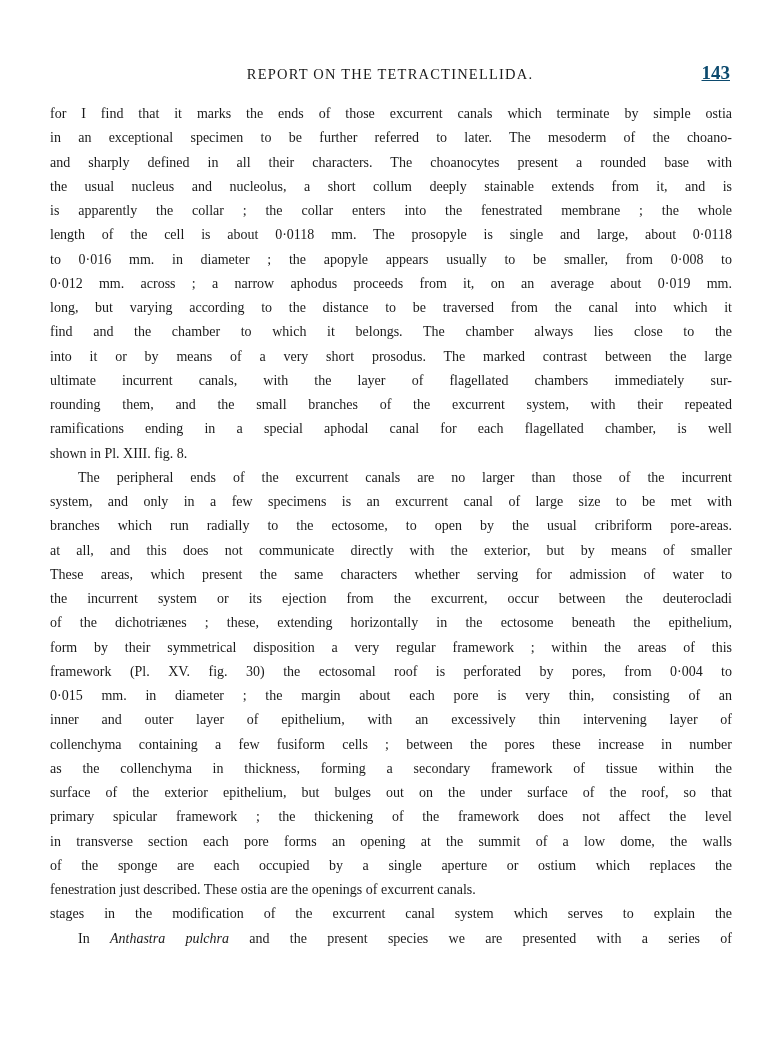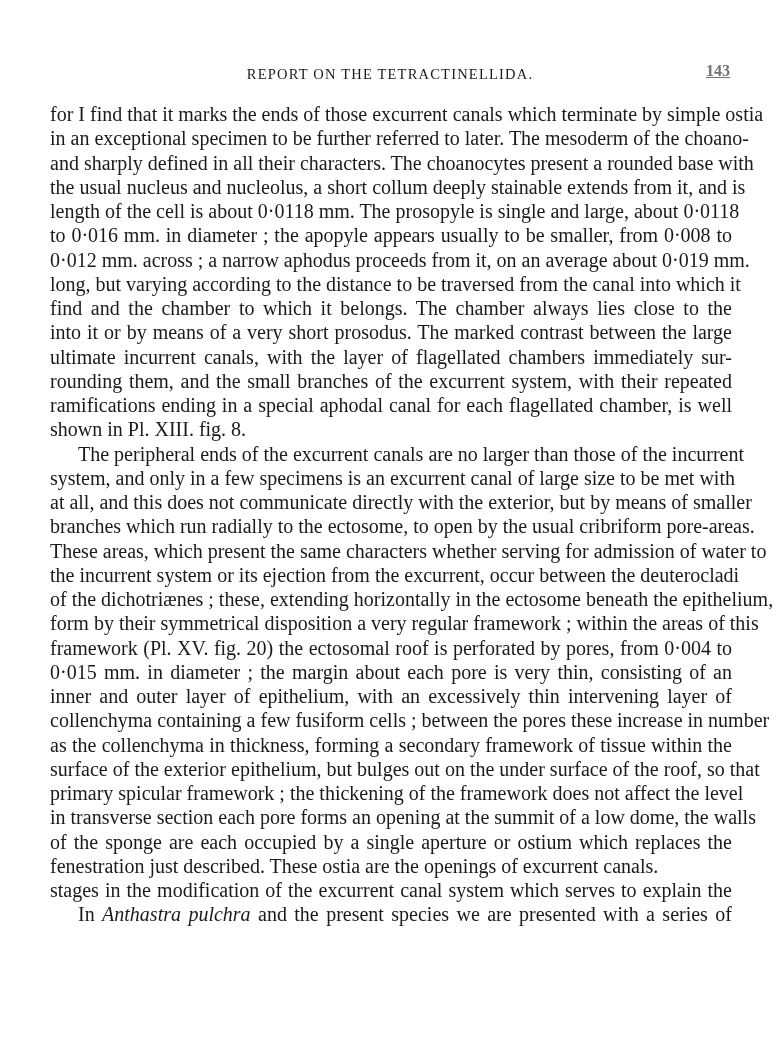--- a/index.html
+++ b/index.html
@@ -40,36 +40,36 @@
       letter-spacing: 1.2px;
       color: #1a1a1a;
       top: 4px;
     }
     .page-number {
       position: absolute;
       right: 0;
       top: 0;
       font-family: "Liberation Serif", serif;
       font-weight: bold;
-      font-size: 16px;
-      color: #737373;
+      font-size: 19px;
+      color: #0c4a6e;
       text-decoration: underline;
     }
     .body-text {
       position: absolute;
       left: 50px;
       top: 86px;
       width: 682px;
     }
     .line {
       display: block;
       height: 24.25px;
       line-height: 24.25px;
       font-family: "Liberation Serif", serif;
-      font-size: 20px;
+      font-size: 14px;
       text-align: justify;
       text-align-last: justify;
       white-space: nowrap;
       overflow: visible;
       color: #1a1a1a;
     }
     .line.last {
       text-align-last: left;
     }
     .line.indent {
@@ -89,42 +89,43 @@
     <span class="page-number">143</span>
   </div>
 
   <div class="body-text">
 
     <div>
       <span class="line">for I find that it marks the ends of those excurrent canals which terminate by simple ostia</span>
       <span class="line">in an exceptional specimen to be further referred to later.   The mesoderm of the choano-</span>
       <span class="line">and sharply defined in all their characters.   The choanocytes present a rounded base with</span>
       <span class="line">the usual nucleus and nucleolus, a short collum deeply stainable extends from it, and is</span>
+      <span class="line">is apparently the collar ; the collar enters into the fenestrated membrane ; the whole</span>
       <span class="line">length of the cell is about 0·0118 mm.   The prosopyle is single and large, about 0·0118</span>
       <span class="line">to 0·016 mm. in diameter ; the apopyle appears usually to be smaller, from 0·008 to</span>
       <span class="line">0·012 mm. across ; a narrow aphodus proceeds from it, on an average about 0·019 mm.</span>
       <span class="line">long, but varying according to the distance to be traversed from the canal into which it</span>
       <span class="line">find and the chamber to which it belongs.   The chamber always lies close to the</span>
       <span class="line">into it or by means of a very short prosodus.   The marked contrast between the large</span>
       <span class="line">ultimate incurrent canals, with the layer of flagellated chambers immediately sur-</span>
       <span class="line">rounding them, and the small branches of the excurrent system, with their repeated</span>
       <span class="line">ramifications ending in a special aphodal canal for each flagellated chamber, is well</span>
       <span class="line last">shown in Pl. XIII. fig. 8.</span>
     </div>
 
     <div>
       <span class="line indent">The peripheral ends of the excurrent canals are no larger than those of the incurrent</span>
       <span class="line">system, and only in a few specimens is an excurrent canal of large size to be met with</span>
+      <span class="line">branches which run radially to the ectosome, to open by the usual cribriform pore-areas.</span>
       <span class="line">at all, and this does not communicate directly with the exterior, but by means of smaller</span>
-      <span class="line">branches which run radially to the ectosome, to open by the usual cribriform pore-areas.</span>
       <span class="line">These areas, which present the same characters whether serving for admission of water to</span>
       <span class="line">the incurrent system or its ejection from the excurrent, occur between the deuterocladi</span>
       <span class="line">of the dichotriænes ; these, extending horizontally in the ectosome beneath the epithelium,</span>
       <span class="line">form by their symmetrical disposition a very regular framework ; within the areas of this</span>
-      <span class="line">framework (Pl. XV. fig. 20) the ectosomal roof is perforated by pores, from 0·004 to</span>
+      <span class="line">framework (Pl. XV. fig. 30) the ectosomal roof is perforated by pores, from 0·004 to</span>
       <span class="line">0·015 mm. in diameter ; the margin about each pore is very thin, consisting of an</span>
       <span class="line">inner and outer layer of epithelium, with an excessively thin intervening layer of</span>
       <span class="line">collenchyma containing a few fusiform cells ; between the pores these increase in number</span>
       <span class="line">as the collenchyma in thickness, forming a secondary framework of tissue within the</span>
       <span class="line">surface of the exterior epithelium, but bulges out on the under surface of the roof, so that</span>
       <span class="line">primary spicular framework ; the thickening of the framework does not affect the level</span>
       <span class="line">in transverse section each pore forms an opening at the summit of a low dome, the walls</span>
       <span class="line">of the sponge are each occupied by a single aperture or ostium which replaces the</span>
       <span class="line last">fenestration just described.   These ostia are the openings of excurrent canals.</span>
     </div>

